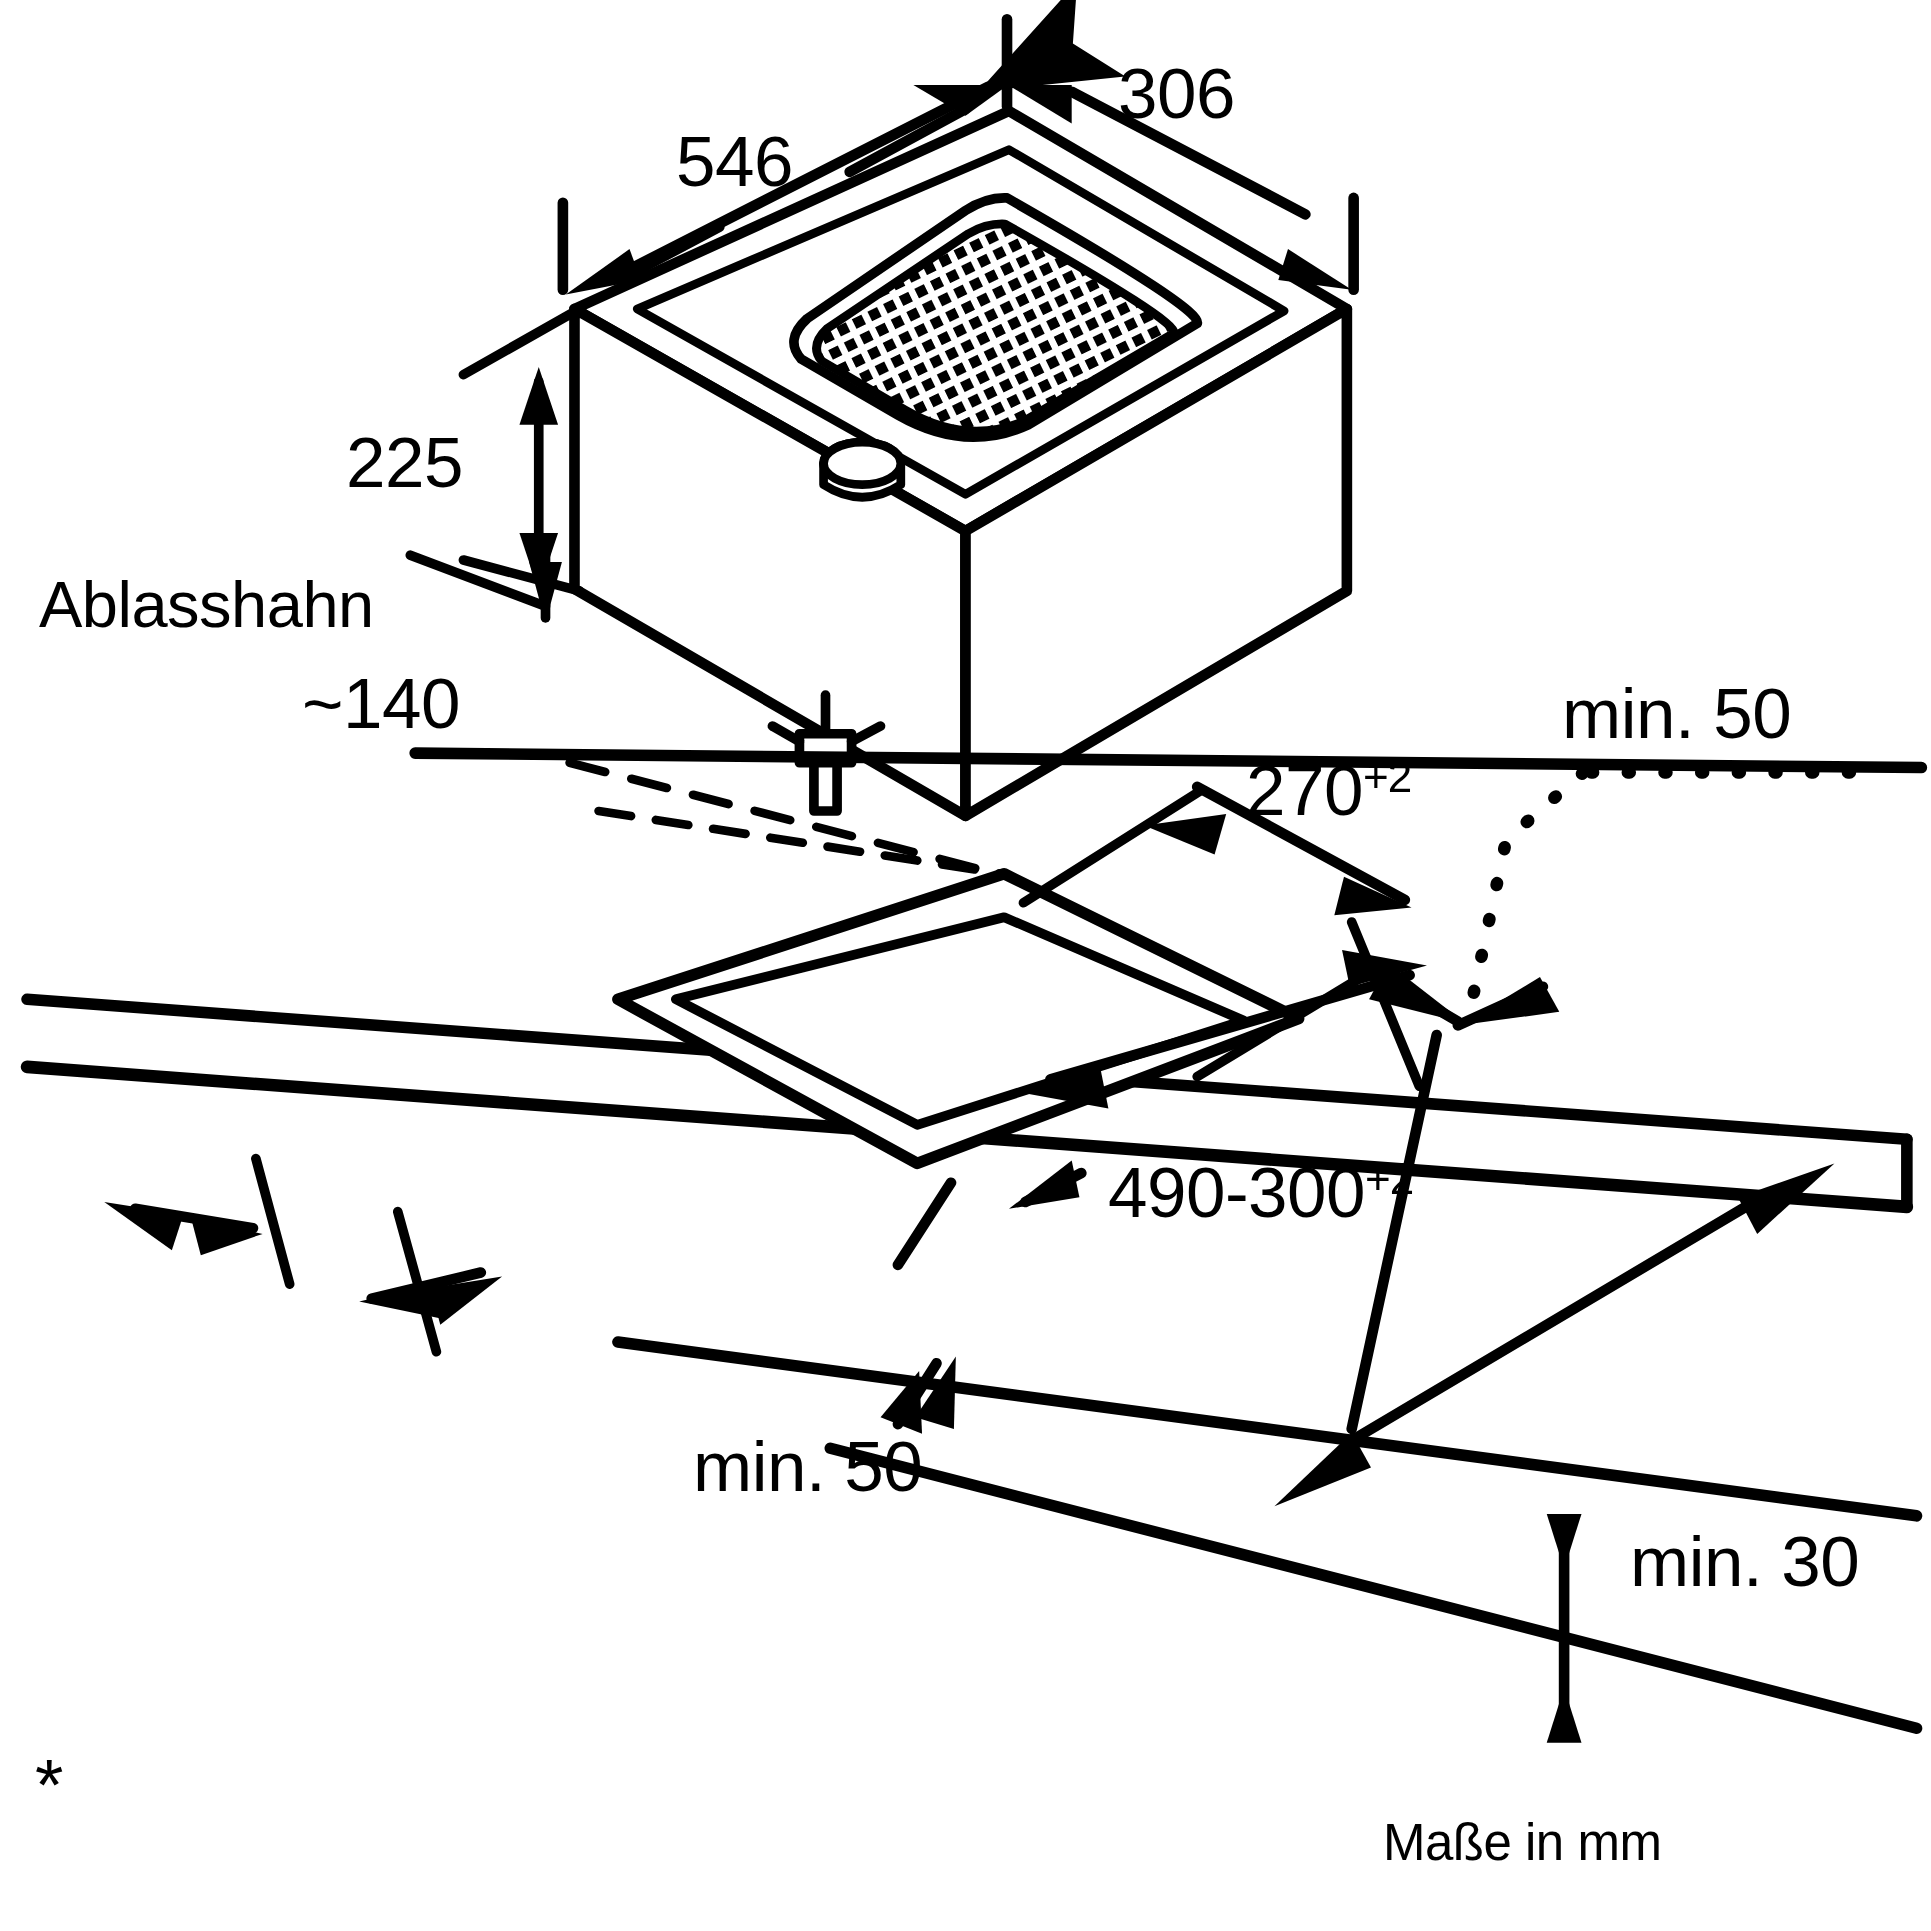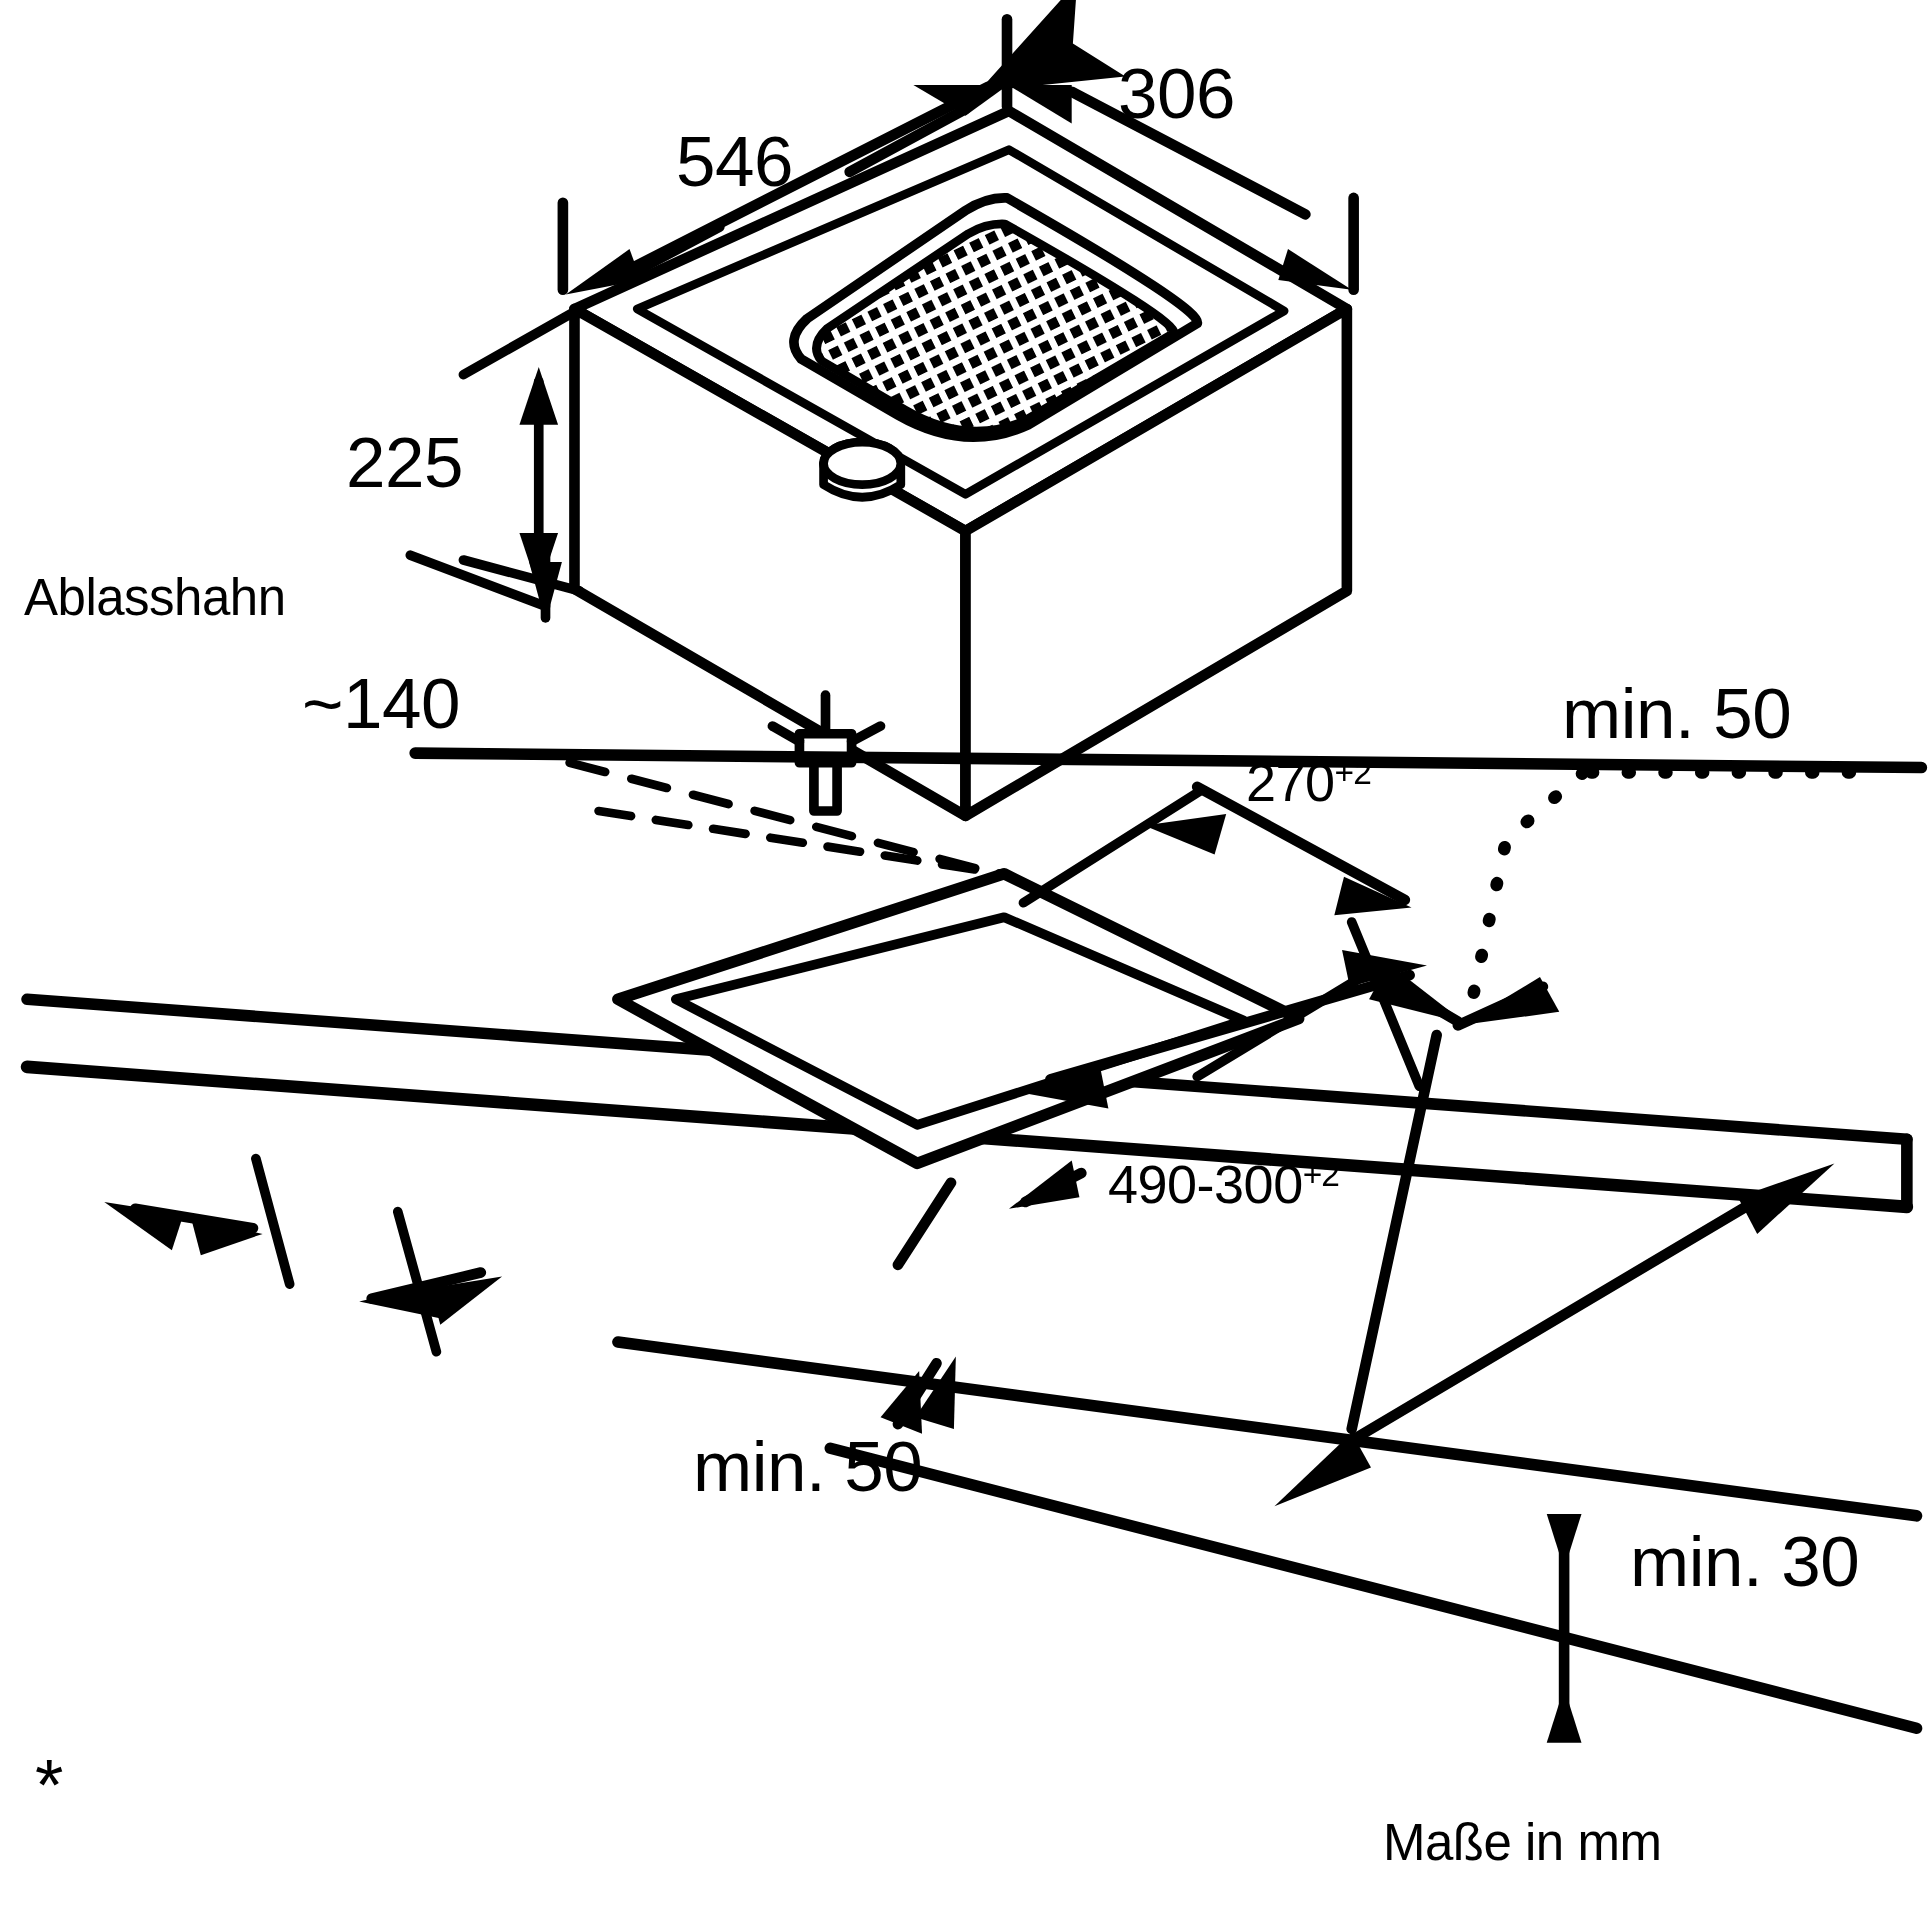--- a/index.html
+++ b/index.html
@@ -33,21 +33,21 @@
     font-family: "Liberation Sans", sans-serif;
     color: #000000;
     white-space: pre;
     line-height: 1.08;
     letter-spacing: -0.5px;
   }
   .dim-num {
     font-size: 71px;
   }
   .dim-num-sup {
-    font-size: 54px;
+    font-size: 71px;
   }
   .dim-num-sup sup {
     font-size: 0.62em;
     vertical-align: 0.52em;
     letter-spacing: -1px;
   }
   .note-big {
     font-size: 73px;
     line-height: 1.22;
   }
@@ -305,21 +305,21 @@
 
     </g>
   </svg>
 
   <div class="lbl dim-num" style="left:676px; top:124px;">546</div>
 
   <div class="lbl dim-num" style="left:1118px; top:56px;">306</div>
 
   <div class="lbl dim-num" style="left:346px; top:425px;">225</div>
 
-  <div class="lbl" style="left:24px; top:570px; font-size:51px;">Ablasshahn</div>
+  <div class="lbl" style="left:39px; top:570px; font-size:65px;">Ablasshahn</div>
 
   <div class="lbl dim-num" style="left:302px; top:666px;">~140</div>
 
   <div class="lbl dim-num-sup" style="left:1246px; top:753px;"><span>270</span><sup>+2</sup></div>
 
   <div class="lbl dim-num-sup" style="left:1108px; top:1155px;"><span>490-300</span><sup>+2</sup></div>
 
   <div class="lbl dim-num" style="left:1562px; top:676px;">min. 50</div>
 
 

